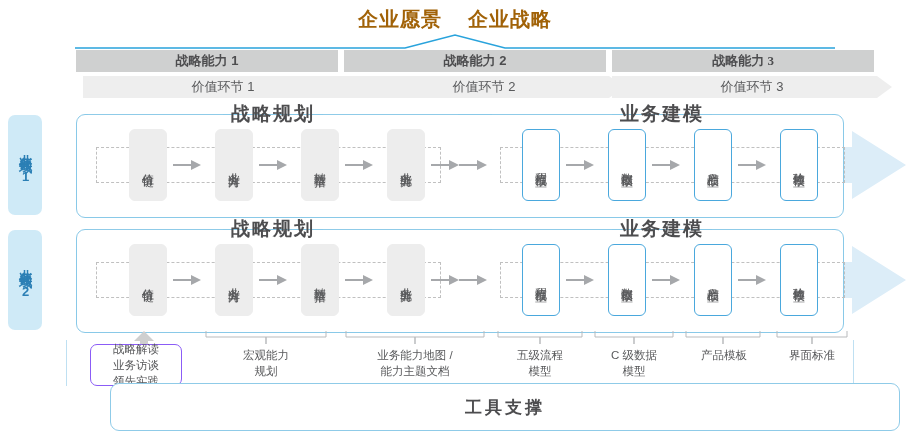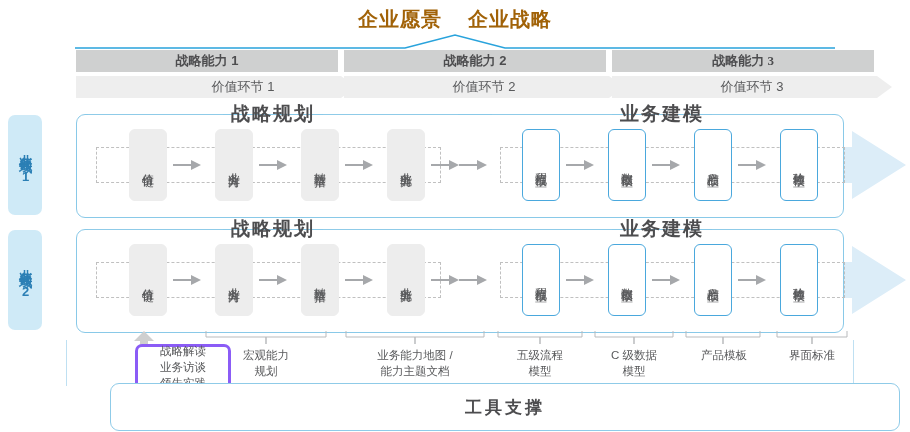--- a/index.html
+++ b/index.html
@@ -25,21 +25,21 @@
     font-size:13px;font-weight:bold;}
   .cap-0{left:0;width:262px;}
   .cap-1{left:268px;width:262px;}
   .cap-2{left:536px;width:262px;font-family:Liberation Serif, serif;}
 
   
   .val-band{position:absolute;left:76px;top:76px;width:834px;height:22px;}
   .val-cell{position:absolute;top:0;height:22px;background:#eeeeee;
     display:flex;align-items:center;justify-content:center;color:#58595b;
     font-size:13px;font-weight:normal;}
-  .val-0{left:0;width:280px;clip-path:polygon(0 0,265px 0,280px 11px,265px 22px,0 22px);padding-left:27px;}
+  .val-0{left:7px;width:280px;clip-path:polygon(0 0,265px 0,280px 11px,265px 22px,0 22px);}
   .val-1{left:268px;width:280px;clip-path:polygon(0 0,265px 0,280px 11px,265px 22px,0 22px);}
   .val-2{left:536px;width:280px;clip-path:polygon(0 0,265px 0,280px 11px,265px 22px,0 22px);}
 
   
   .domain-tab{position:absolute;left:8px;width:34px;border-radius:7px;
     background:#cfeaf7;display:flex;align-items:center;justify-content:center;}
   .domain-tab span{writing-mode:vertical-rl;text-orientation:upright;
     color:#2b7fb5;font-size:13px;font-weight:bold;letter-spacing:2px;line-height:1.1;}
   #domain-0{top:115px;height:100px;}
   #domain-1{top:230px;height:100px;}
@@ -77,23 +77,23 @@
   .node.gray{background:#ededed;border:1px solid #ededed;}
   .node.blue{background:#ffffff;border:1.5px solid #4aa8dd;}
   .node.blue span{color:#58595b;}
 
   
   .arr{position:absolute;width:28px;height:10px;}
 
   
   .brk{position:absolute;height:13px;}
   .blabel{position:absolute;text-align:center;color:#58595b;font-size:11.5px;line-height:1.35;}
-  .tool-box{position:absolute;border:3px solid #8b5cf6;border-radius:7px;background:#fff;
+  .tool-box{position:absolute;border:1px solid #8b5cf6;border-radius:7px;background:#fff;
     display:flex;align-items:center;justify-content:center;text-align:center;
-    color:#58595b;font-size:11.5px;line-height:1.4;margin-left:45px;}
+    color:#58595b;font-size:11.5px;line-height:1.4;}
   .up-arrow{position:absolute;width:20px;height:22px;}
 
   
   .support-box{position:absolute;left:66px;top:383px;width:788px;height:46px;
     border:1px solid #8fcbe8;border-radius:9px;background:#fff;
     display:flex;align-items:center;justify-content:center;margin-left:44px;}
   .support-box .t{color:#4d4d4f;font-size:17px;font-weight:bold;letter-spacing:3px;}
 
   .vsep{position:absolute;width:1px;background:#bfe0f2;}
 </style>

